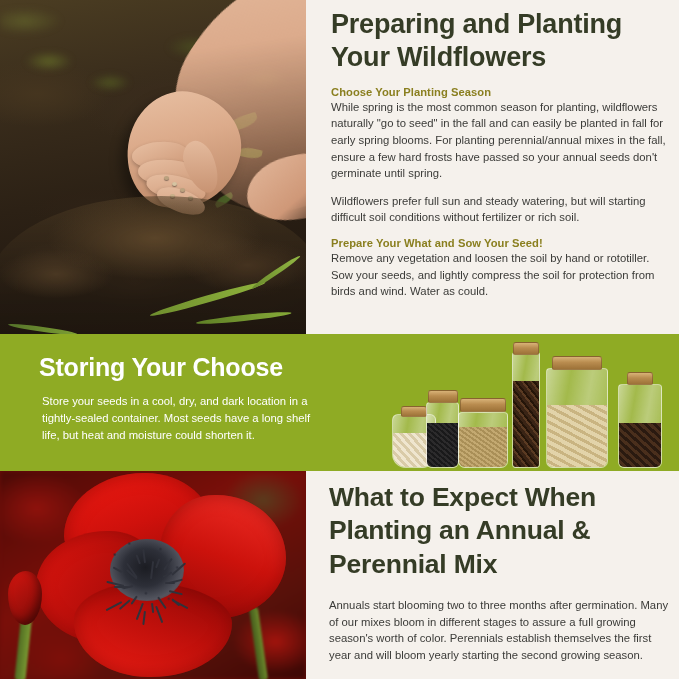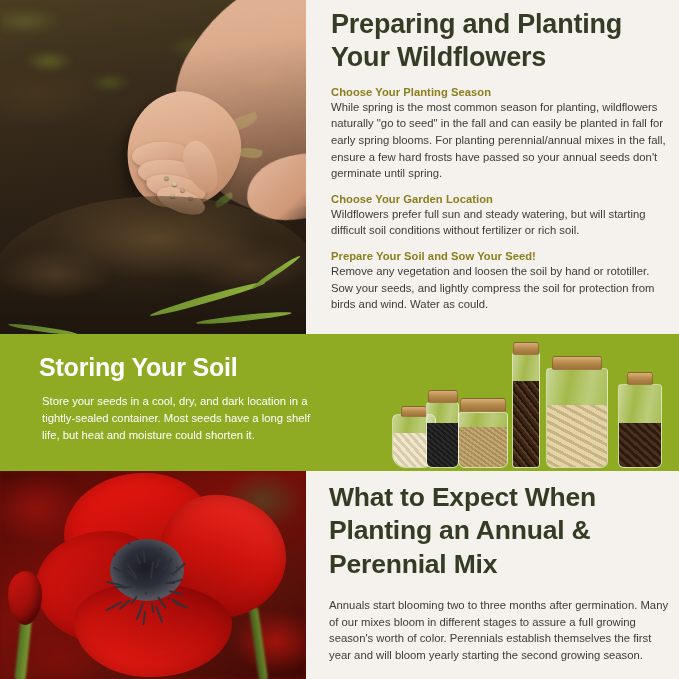--- a/index.html
+++ b/index.html
@@ -384,34 +384,33 @@
 
     <div class="sec1-text">
       <h1 class="h-main">Preparing and Planting Your Wildflowers</h1>
 
       <div class="sub-block">
         <h2 class="h-sub">Choose Your Planting Season</h2>
         <p class="body-txt">While spring is the most common season for planting, wildflowers naturally "go to seed" in the fall and can easily be planted in fall for early spring blooms. For planting perennial/annual mixes in the fall, ensure a few hard frosts have passed so your annual seeds don't germinate until spring.</p>
       </div>
 
       <div class="sub-block">
-        <h2 class="h-sub">Choose Your Garden Location</h2>
         <p class="body-txt">Wildflowers prefer full sun and steady watering, but will starting difficult soil conditions without fertilizer or rich soil.</p>
       </div>
 
       <div class="sub-block">
-        <h2 class="h-sub">Prepare Your Soil and Sow Your Seed!</h2>
+        <h2 class="h-sub">Prepare Your What and Sow Your Seed!</h2>
         <p class="body-txt">Remove any vegetation and loosen the soil by hand or rototiller. Sow your seeds, and lightly compress the soil for protection from birds and wind. Water as could.</p>
       </div>
     </div>
   </div>
 
   <div class="sec2">
     <div class="sec2-text">
-      <h2 class="h-green">Storing Your Soil</h2>
+      <h2 class="h-green">Storing Your Choose</h2>
       <p class="body-green">Store your seeds in a cool, dry, and dark location in a tightly-sealed container. Most seeds have a long shelf life, but heat and moisture could shorten it.</p>
     </div>
 
     <div class="jars">
       <div class="jar jarA">
         <div class="glass">
             <div class="fill"></div>
           </div>
         <div class="cork"></div>
       </div>

